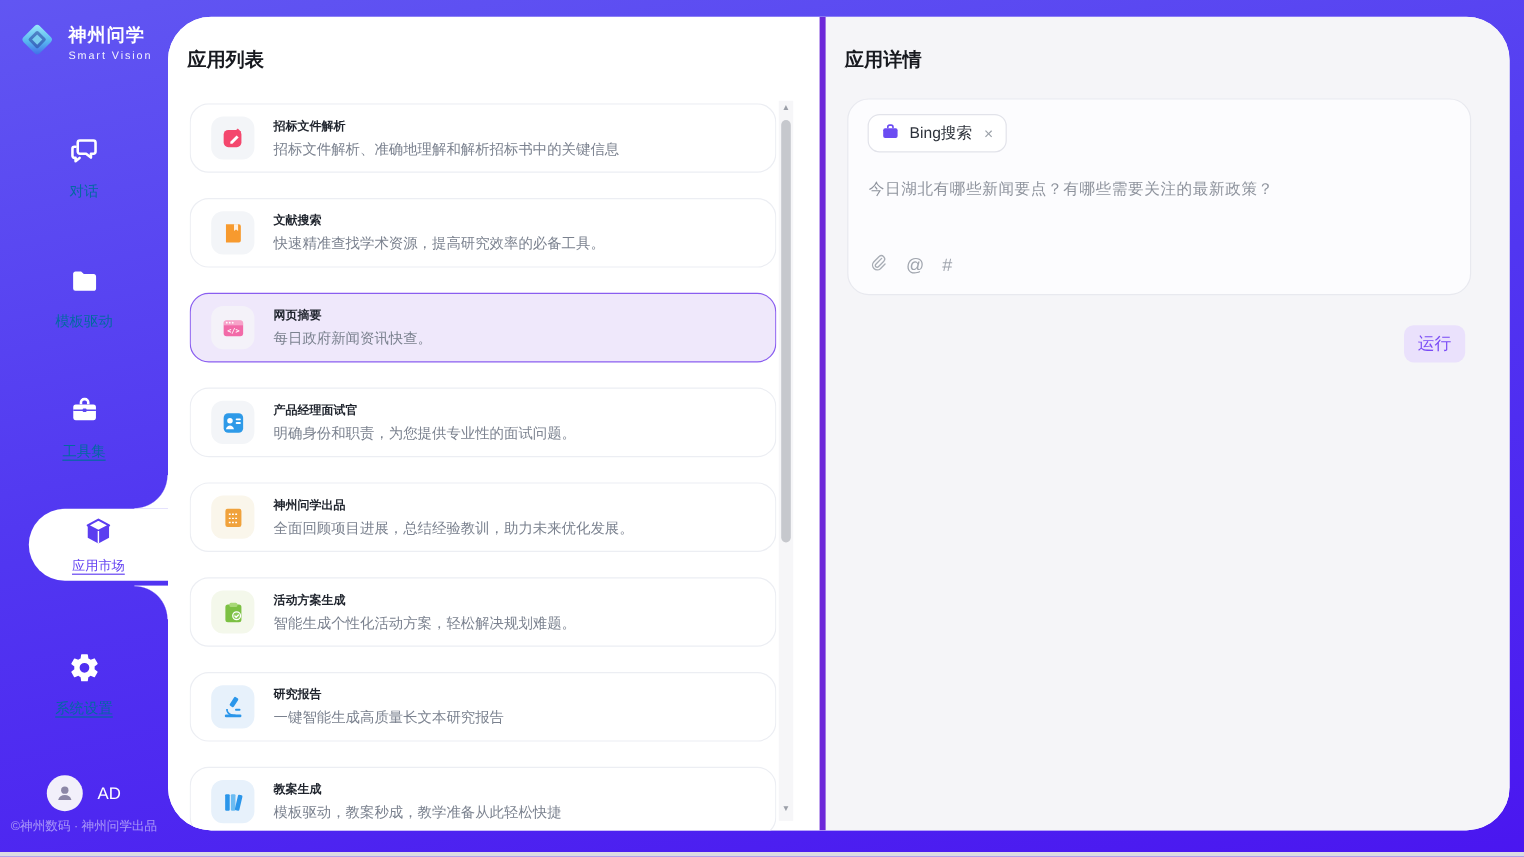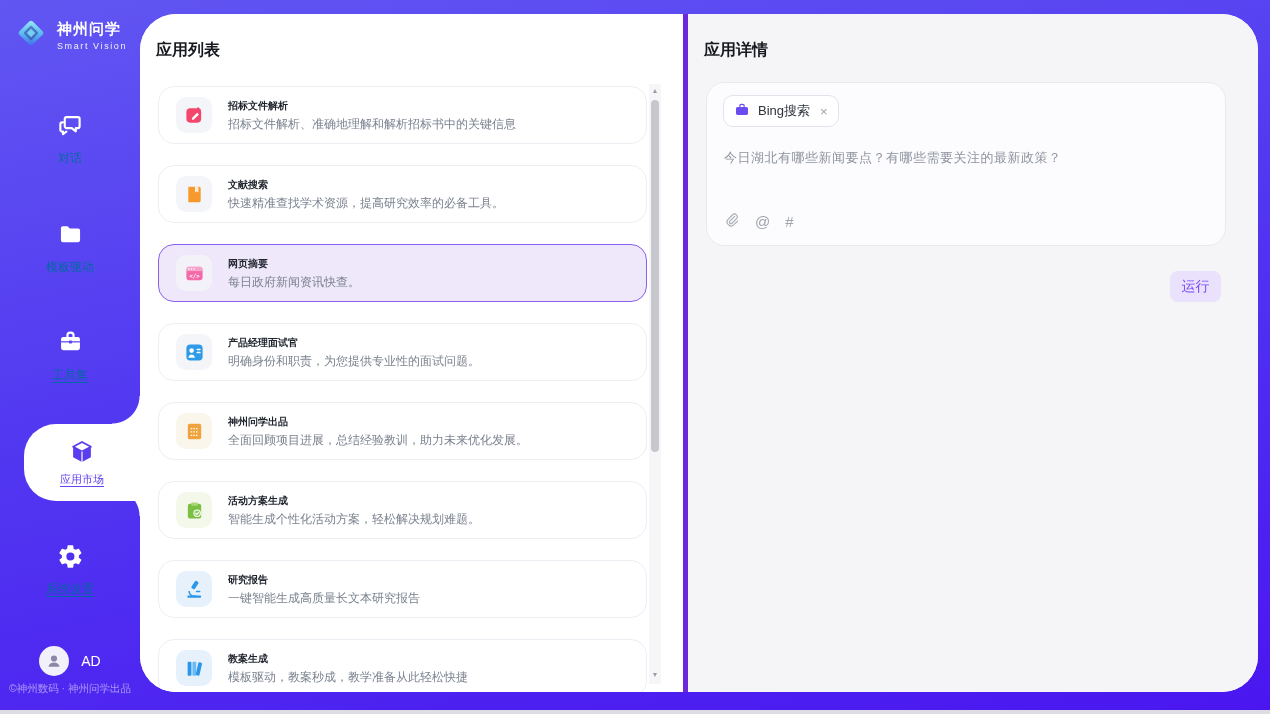--- a/index.html
+++ b/index.html
@@ -14,21 +14,21 @@
   
   .sidebar { position:absolute; left:0; top:0; width:140px; height:710px;padding-left:24px; }
   .logo { position:absolute; top:14px; left:12px; display:flex; align-items:center; gap:7px; }
   .logo-text .cn { font-size:15px; font-weight:700; color:#fff; letter-spacing:1px; }
   .logo-text .en { font-size:9px; color:rgba(255,255,255,.92); letter-spacing:1.6px; margin-top:2px; }
   .nav-item { position:absolute; left:0; width:140px; text-align:center; color:#0369a1; cursor:pointer; }
   .nav-item .lbl { display:block; font-size:12px; margin-top:7px; }
   .u { text-decoration:underline; text-underline-offset:3px; }
   .nav-chat { top:112px; } .nav-folder { top:221px; } .nav-tools { top:329px; } .nav-settings { top:543px; }
 
-  .active-bubble { position:absolute; left:24px; top:424px; width:116px; height:77px;
+  .active-bubble { position:absolute; left:24px; top:424px; width:116px; height:60px;
     background:#fff; border-radius:32px 0 0 32px; cursor:pointer;
     display:flex; flex-direction:column; align-items:center; justify-content:center; }
   .active-bubble .lbl { font-size:11px; color:#6544f2; margin-top:3px; text-decoration:underline; text-underline-offset:3px; }
   .fillet-top { position:absolute; left:112px; top:396px; width:28px; height:28px;
     background:radial-gradient(circle 28px at 0 0, transparent 27px, #fff 28px); }
   .fillet-bottom { position:absolute; left:112px; top:488px; width:28px; height:28px;
     background:radial-gradient(circle 28px at 0 100%, transparent 27px, #fff 28px); }
 
   .user-row { position:absolute; top:646px; left:0; width:140px; display:flex; align-items:center; justify-content:center; gap:12px; cursor:pointer; }
   .avatar { width:30px; height:30px; border-radius:50%; background:#f2f0fa; display:flex; align-items:center; justify-content:center; }

